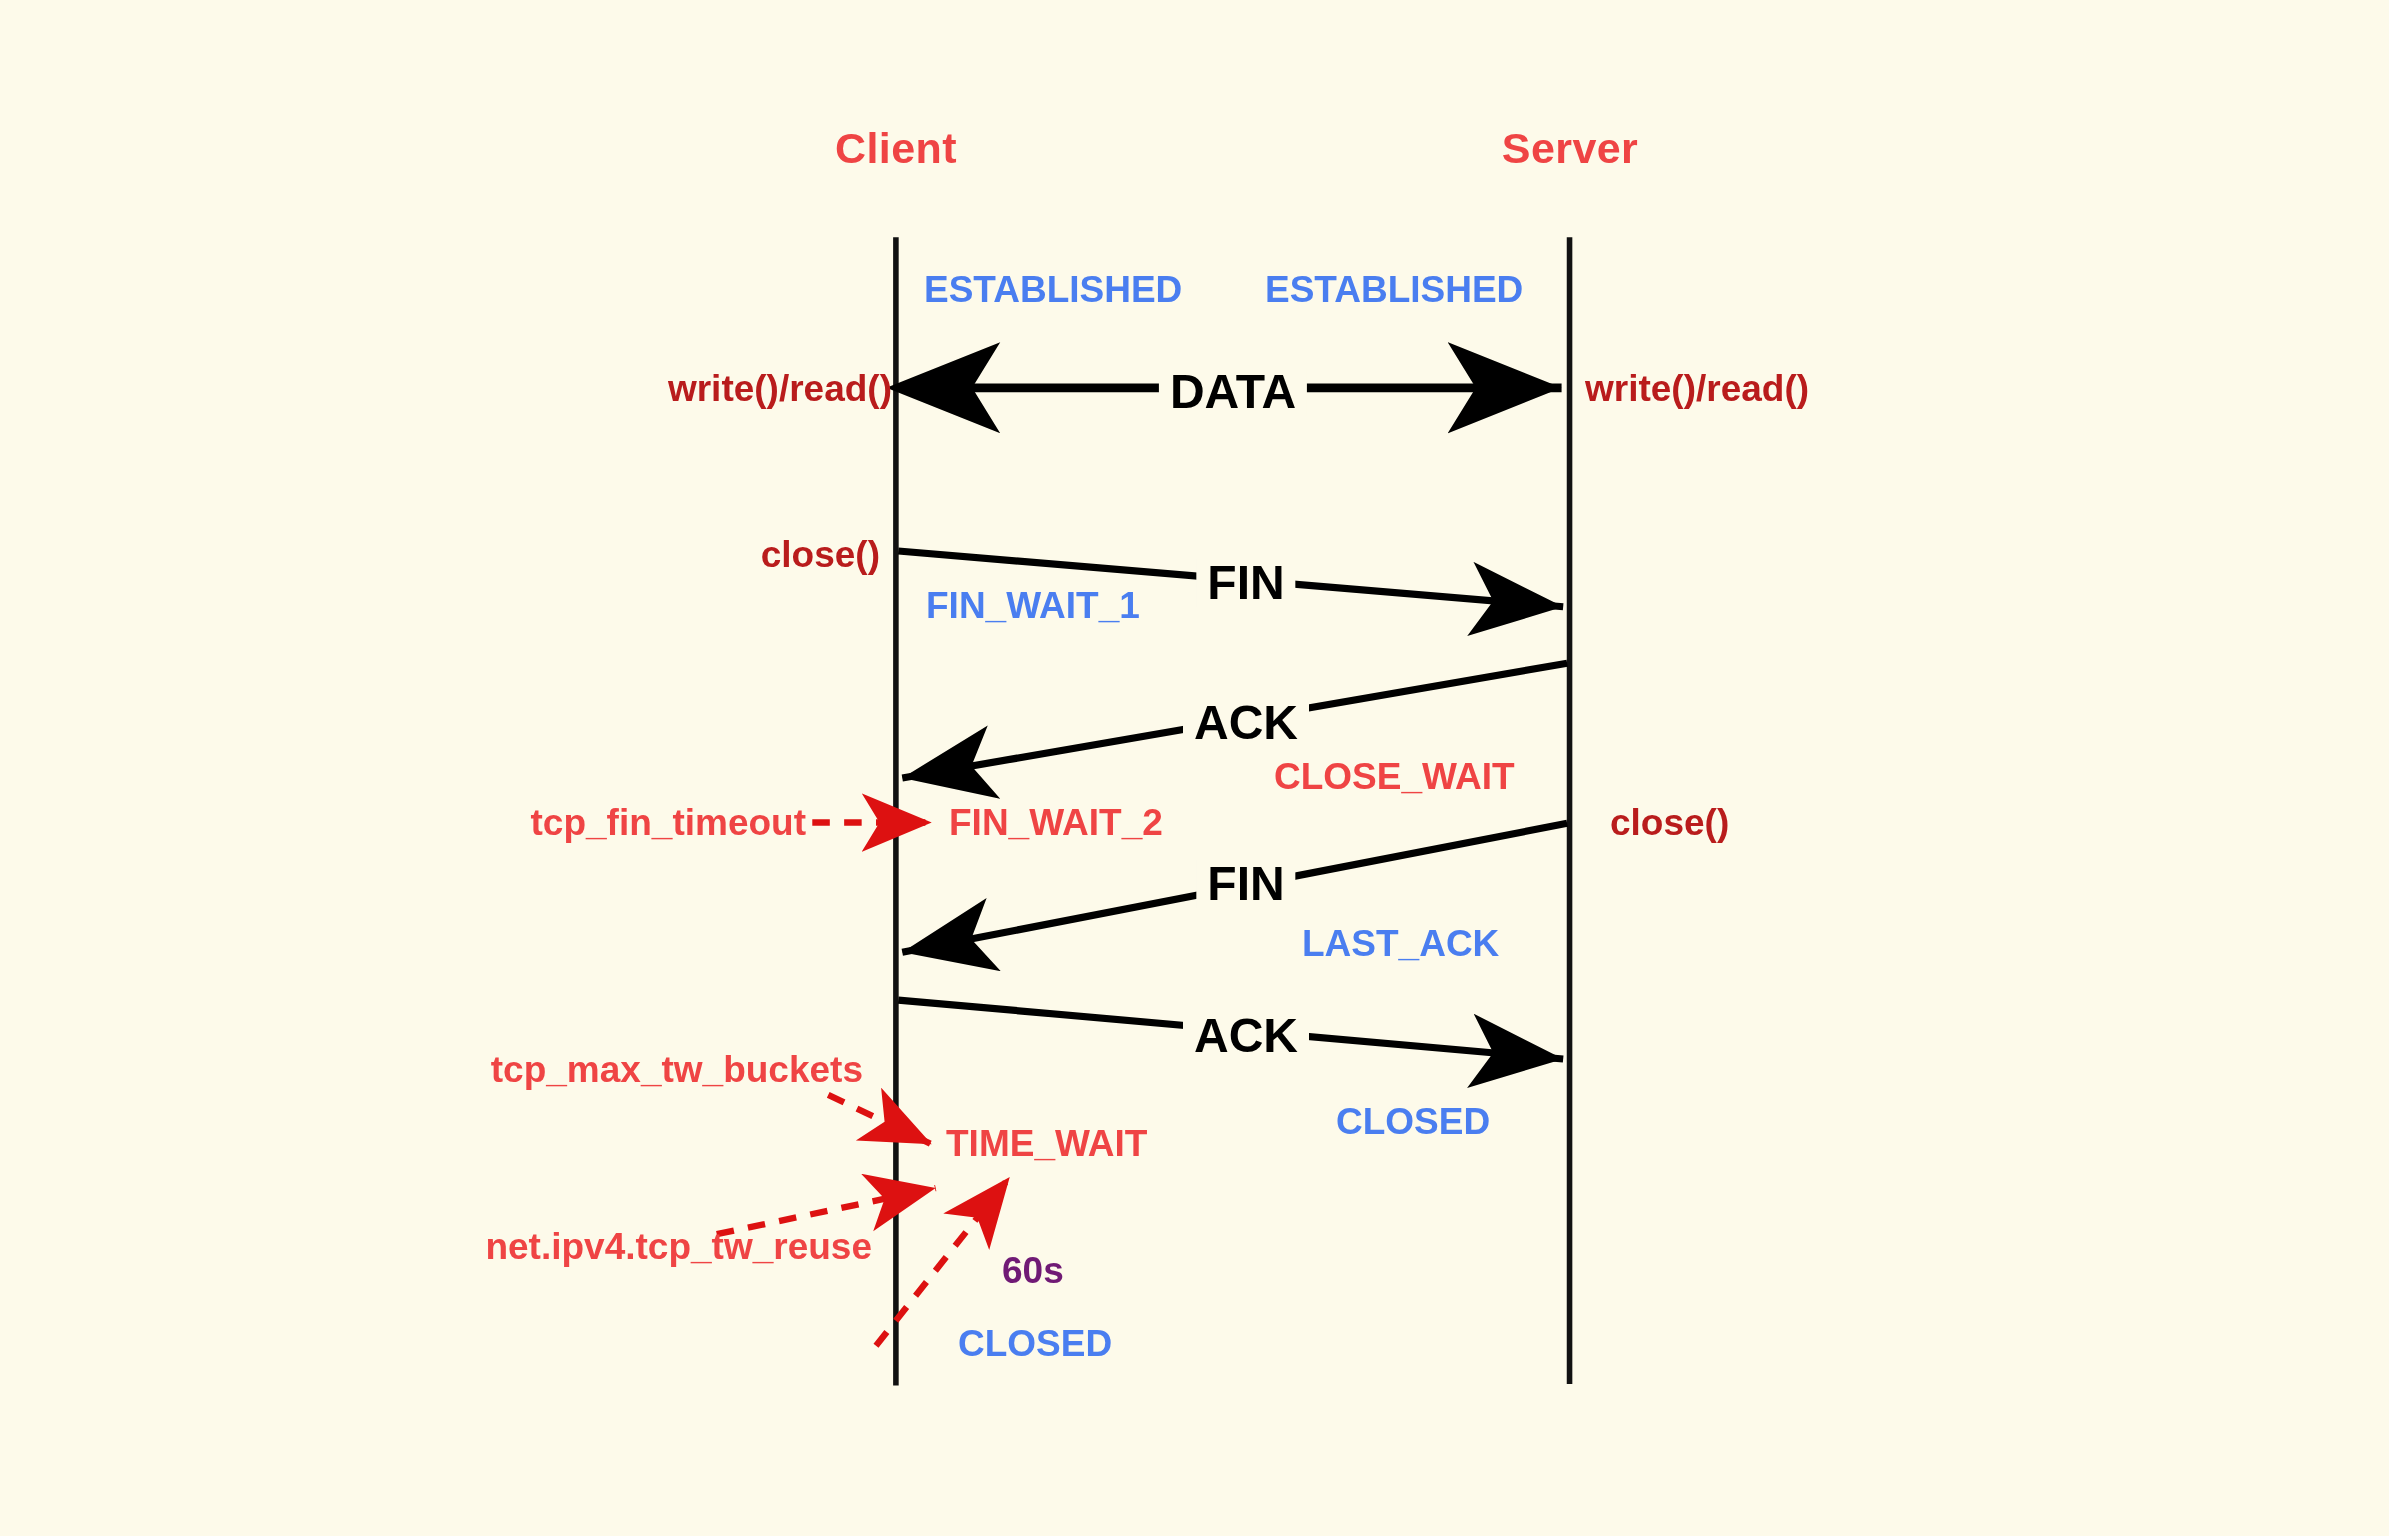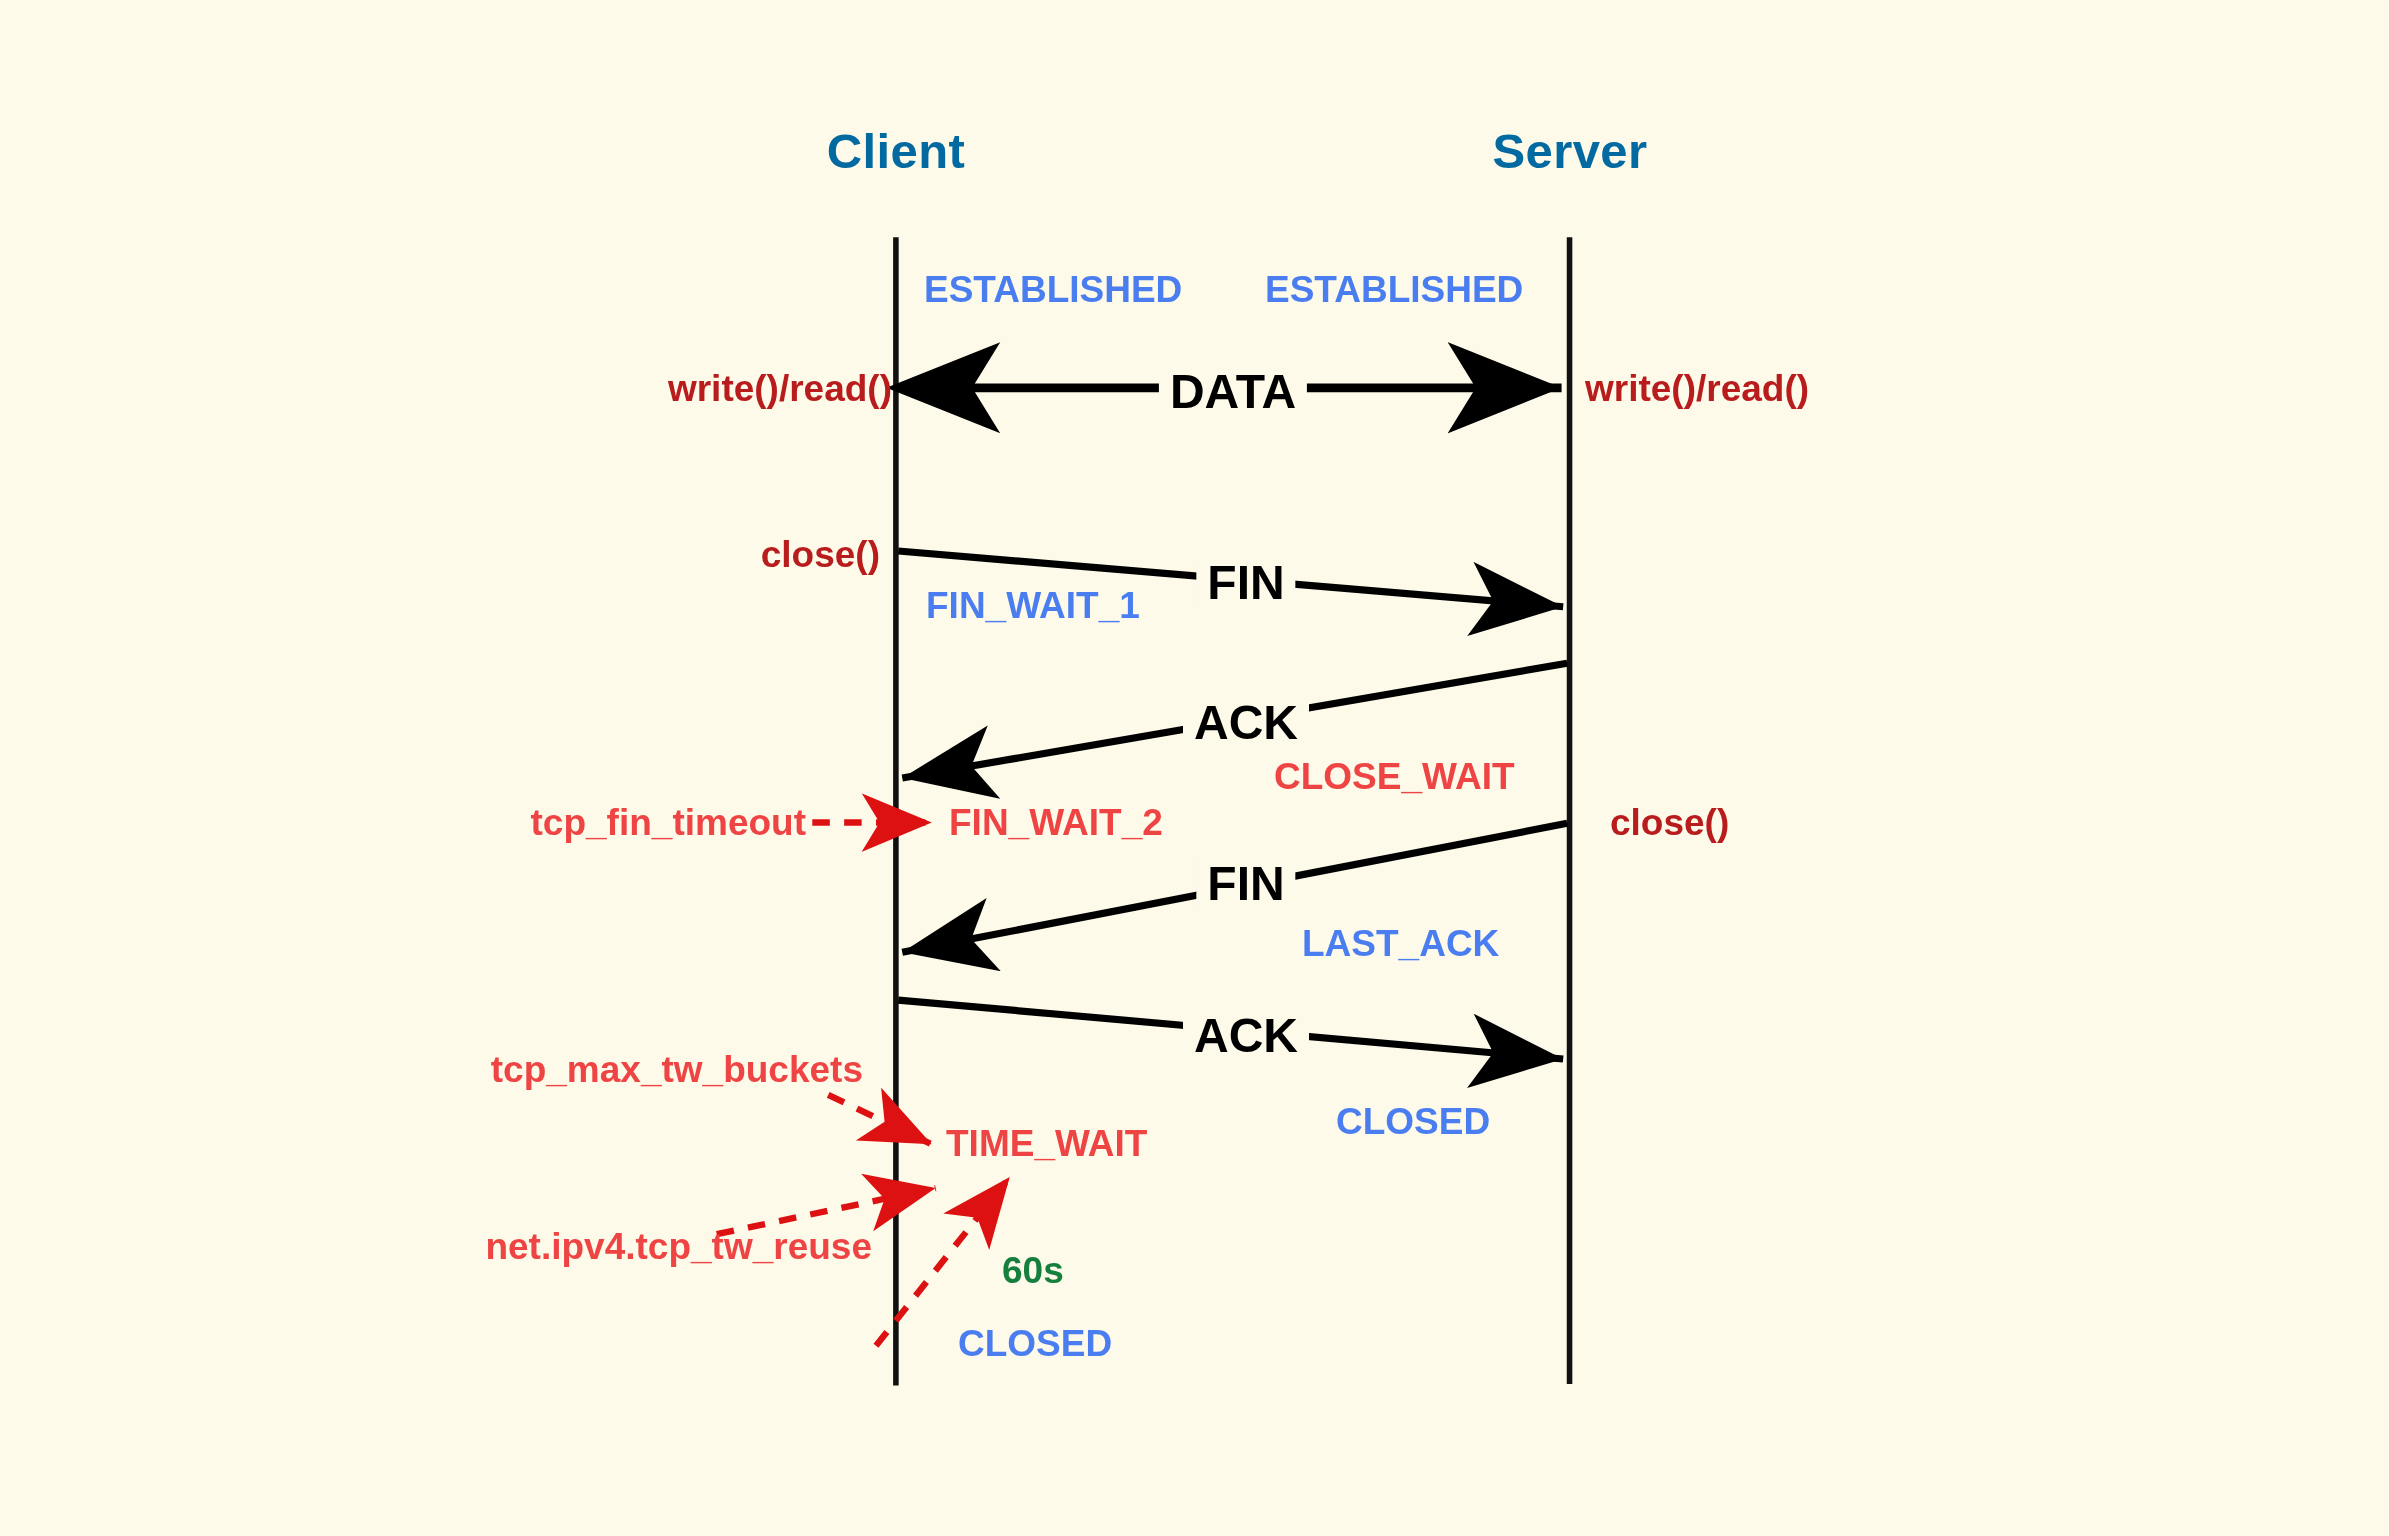--- a/index.html
+++ b/index.html
@@ -23,30 +23,30 @@
     height: 1536px;
     pointer-events: none;
   }
   .lbl {
     position: absolute;
     white-space: nowrap;
     font-weight: bold;
     line-height: 1;
   }
   .hdr {
-    color: #0369a1;
-    font-size: 49px;
+    color: #ef4444;
+    font-size: 43px;
     letter-spacing: 0.4px;
   }
   .state-blue  { color: #4a7ef0; font-size: 37px; }
   .state-mag   { color: #ef4444; font-size: 37px; }
   .api-blue    { color: #b91c1c; font-size: 37px; }
   .msg         { color: #000000; font-size: 48px; }
   .sysctl      { color: #ef4444; font-size: 37px; }
-  .timer       { color: #15803d; font-size: 37px; }
+  .timer       { color: #701a75; font-size: 37px; }
   .c-right { transform: translateX(-100%); }
   .c-mid   { transform: translateX(-50%); }
 </style>
 </head>
 <body>
 
 <div id="stage">
 
   <svg id="wires" viewBox="0 0 3000 1929">
     <defs>

